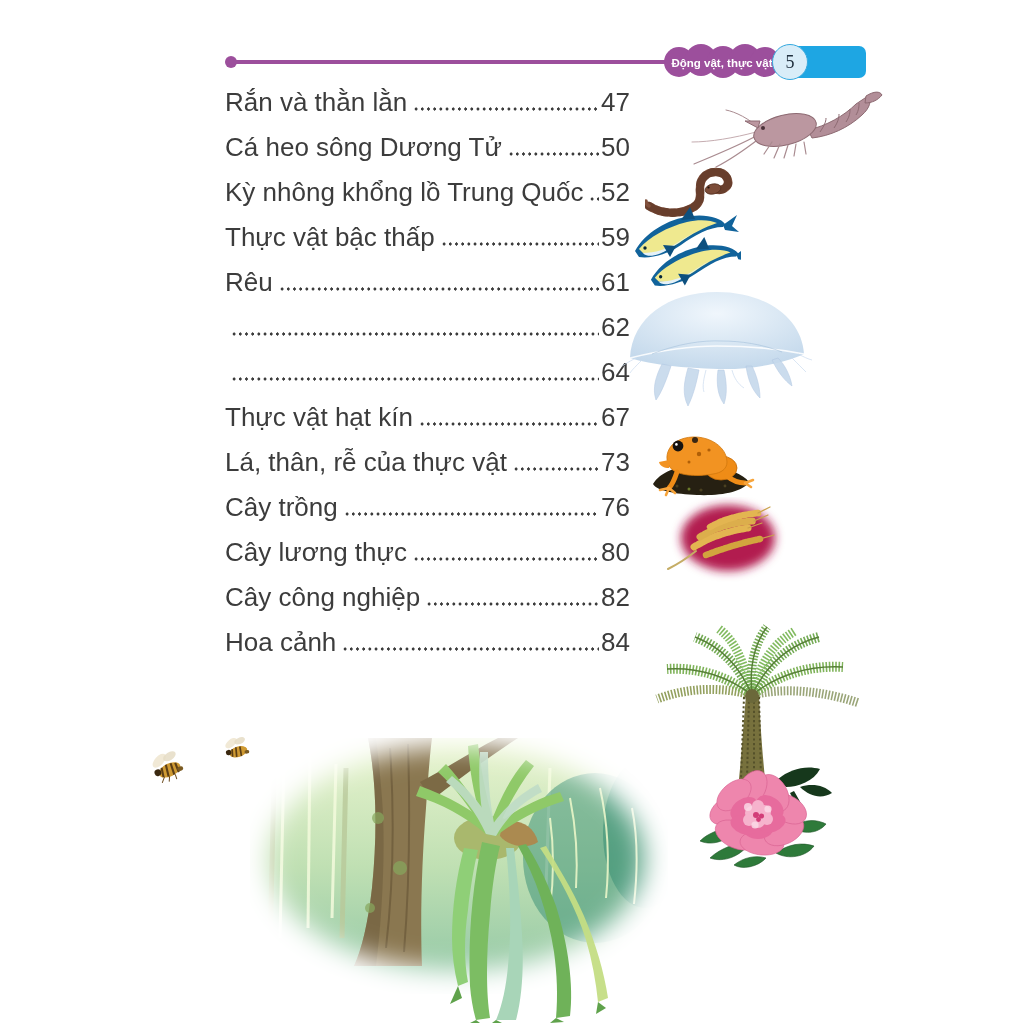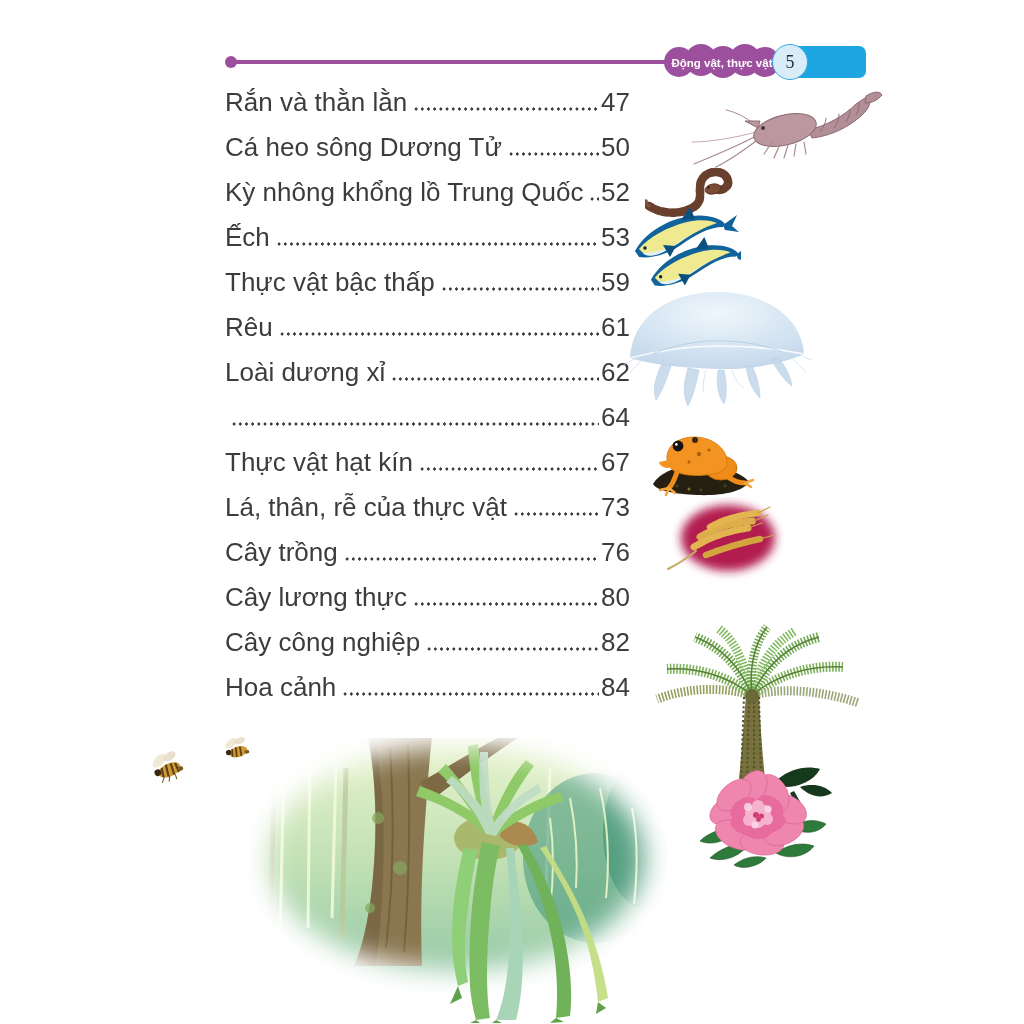--- a/index.html
+++ b/index.html
@@ -59,36 +59,30 @@
       <span class="toc-title">Cá heo sông Dương Tử</span>
       <span class="leader"></span>
       <span class="toc-page">50</span>
     </div>
   <div class="toc-row">
       <span class="toc-title">Kỳ nhông khổng lồ Trung Quốc</span>
       <span class="leader"></span>
       <span class="toc-page">52</span>
     </div>
   <div class="toc-row">
-      <span class="toc-title">Ếch</span>
-      <span class="leader"></span>
-      <span class="toc-page">53</span>
-    </div>
-  <div class="toc-row">
       <span class="toc-title">Thực vật bậc thấp</span>
       <span class="leader"></span>
       <span class="toc-page">59</span>
     </div>
   <div class="toc-row">
       <span class="toc-title">Rêu</span>
       <span class="leader"></span>
       <span class="toc-page">61</span>
     </div>
   <div class="toc-row">
-      <span class="toc-title">Loài dương xỉ</span>
       <span class="leader"></span>
       <span class="toc-page">62</span>
     </div>
   <div class="toc-row">
       <span class="leader"></span>
       <span class="toc-page">64</span>
     </div>
   <div class="toc-row">
       <span class="toc-title">Thực vật hạt kín</span>
       <span class="leader"></span>

